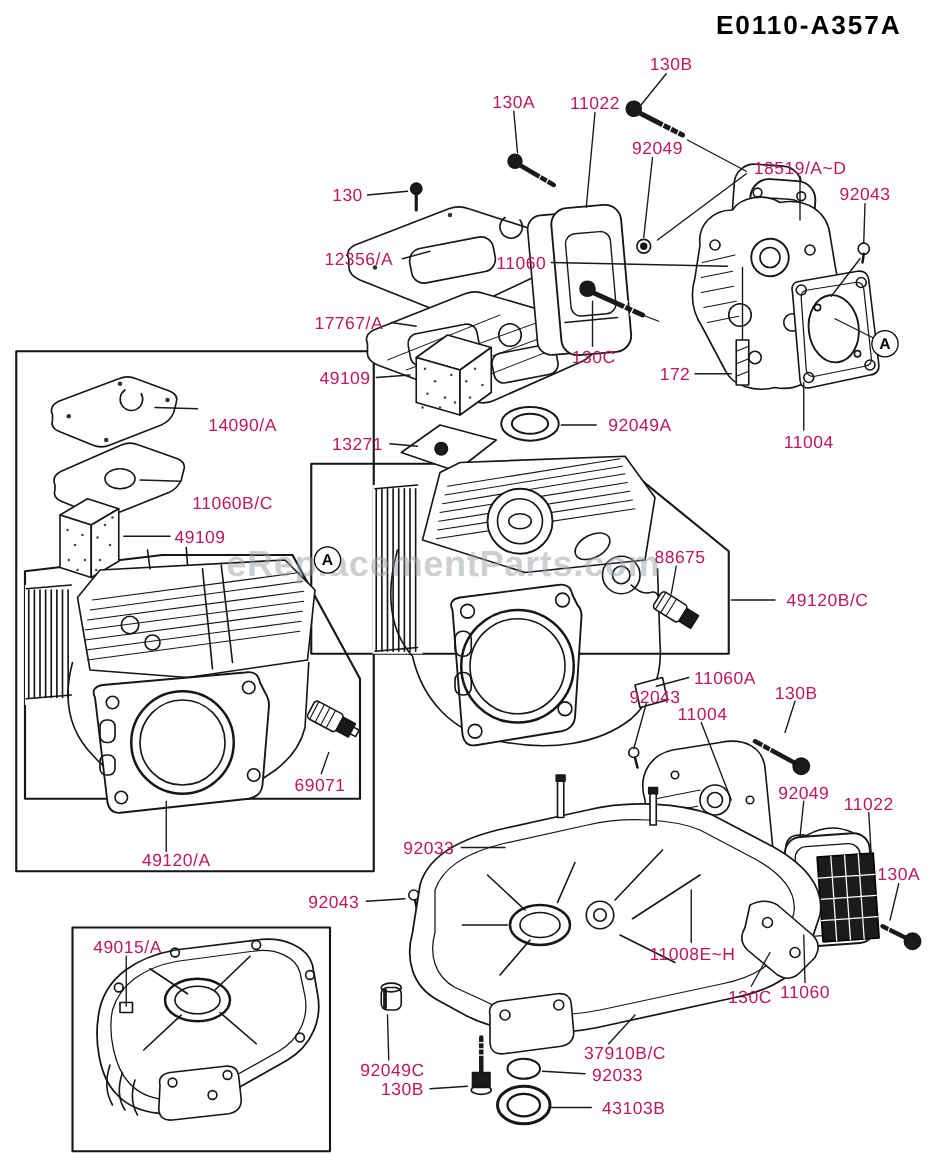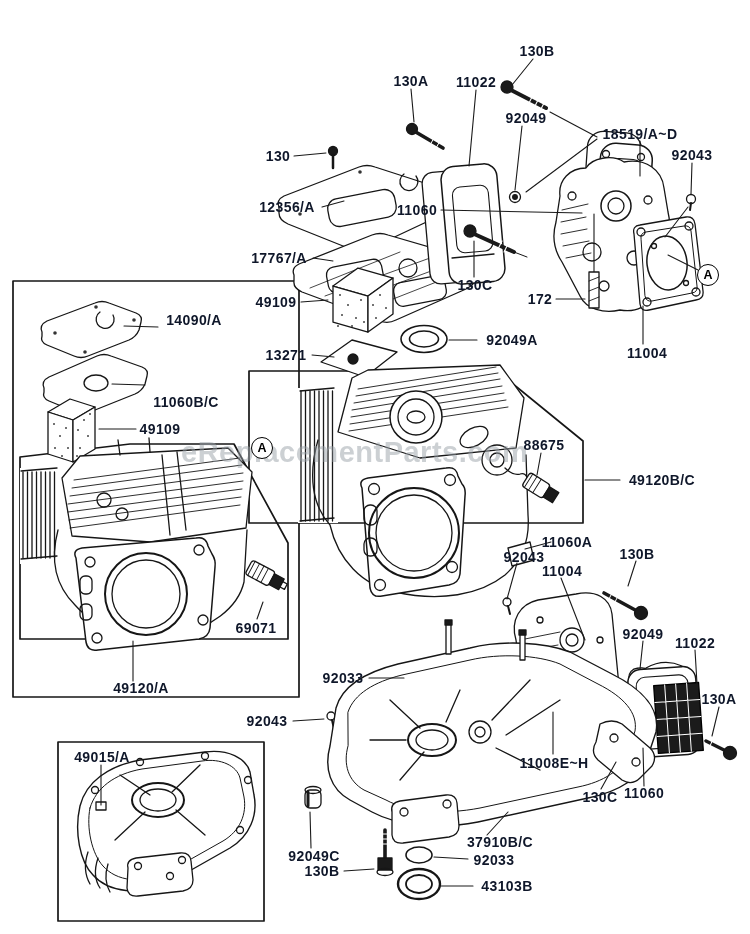--- a/index.html
+++ b/index.html
@@ -1,20 +1,20 @@
 <!DOCTYPE html>
 <html><head>
 <meta charset="utf-8">
 <style>
   html,body{margin:0;padding:0;background:#fff;}
   #stage{position:relative;width:750px;height:934px;background:#ffffff;overflow:hidden;
          font-family:"Liberation Sans",sans-serif;}
   #stage svg{position:absolute;left:0;top:0;z-index:1;}
-  .lbl{position:absolute;transform:translate(-50%,-50%);font-weight:bold;font-size:14px;
-       letter-spacing:.4px;color:#0f172a;white-space:nowrap;z-index:3;line-height:1;}
+  .lbl{position:absolute;transform:translate(-50%,-50%);font-weight:normal;font-size:14px;
+       letter-spacing:.4px;color:#be185d;white-space:nowrap;z-index:3;line-height:1;}
   .title{position:absolute;transform:translate(-50%,-50%);font-weight:bold;font-size:21px;
        letter-spacing:1.5px;color:#000;white-space:nowrap;z-index:3;}
   .watermark{position:absolute;left:181px;top:436px;font-weight:bold;font-size:29px;
        letter-spacing:.5px;color:#9aa2a9;opacity:.5;z-index:2;white-space:nowrap;}
   .callout{position:absolute;transform:translate(-50%,-50%);width:20px;height:20px;
        border:1.8px solid #000;border-radius:50%;background:#fff;display:flex;
        align-items:center;justify-content:center;font-weight:bold;font-size:12.5px;z-index:3;}
 </style>
 </head>
 <body>
@@ -380,46 +380,47 @@
              M553,754 L553,712 M601,789 L616,762 M644,786 L643,748
              M487,835 L508,812 M311,848 L310,812
              M344,871 L374,869 M434,857 L468,859 M441,886 L473,886
              M668,255 L698,270"></path>
   </g>
  </g>
 </svg>
 
 <div class="watermark">eReplacementParts.com</div>
 
+<div class="title" style="left:647px;top:21px">E0110-A357A</div>
 
 <div class="callout" style="left:262px;top:448px">A</div>
 <div class="callout" style="left:708px;top:275px">A</div>
 
 <div class="lbl" style="left:537px;top:51px">130B</div>
 <div class="lbl" style="left:411px;top:81px">130A</div>
 <div class="lbl" style="left:476px;top:82px">11022</div>
 <div class="lbl" style="left:526px;top:118px">92049</div>
 <div class="lbl" style="left:640px;top:134px">18519/A~D</div>
 <div class="lbl" style="left:692px;top:155px">92043</div>
 <div class="lbl" style="left:278px;top:156px">130</div>
 <div class="lbl" style="left:287px;top:207px">12356/A</div>
 <div class="lbl" style="left:417px;top:210px">11060</div>
 <div class="lbl" style="left:279px;top:258px">17767/A</div>
 <div class="lbl" style="left:475px;top:285px">130C</div>
 <div class="lbl" style="left:540px;top:299px">172</div>
 <div class="lbl" style="left:276px;top:302px">49109</div>
 <div class="lbl" style="left:512px;top:340px">92049A</div>
 <div class="lbl" style="left:647px;top:353px">11004</div>
 <div class="lbl" style="left:286px;top:355px">13271</div>
-<div class="lbl" style="left:194px;top:320px">14090/A</div>
+<div class="lbl" style="left:194px;top:340px">14090/A</div>
 <div class="lbl" style="left:186px;top:402px">11060B/C</div>
 <div class="lbl" style="left:160px;top:429px">49109</div>
 <div class="lbl" style="left:544px;top:445px">88675</div>
 <div class="lbl" style="left:662px;top:480px">49120B/C</div>
-<div class="lbl" style="left:567px;top:542px">11060A</div>
+<div class="lbl" style="left:580px;top:542px">11060A</div>
 <div class="lbl" style="left:637px;top:554px">130B</div>
 <div class="lbl" style="left:524px;top:557px">92043</div>
 <div class="lbl" style="left:562px;top:571px">11004</div>
 <div class="lbl" style="left:256px;top:628px">69071</div>
 <div class="lbl" style="left:343px;top:678px">92033</div>
 <div class="lbl" style="left:141px;top:688px">49120/A</div>
 <div class="lbl" style="left:643px;top:634px">92049</div>
 <div class="lbl" style="left:695px;top:643px">11022</div>
 <div class="lbl" style="left:719px;top:699px">130A</div>
 <div class="lbl" style="left:267px;top:721px">92043</div>

